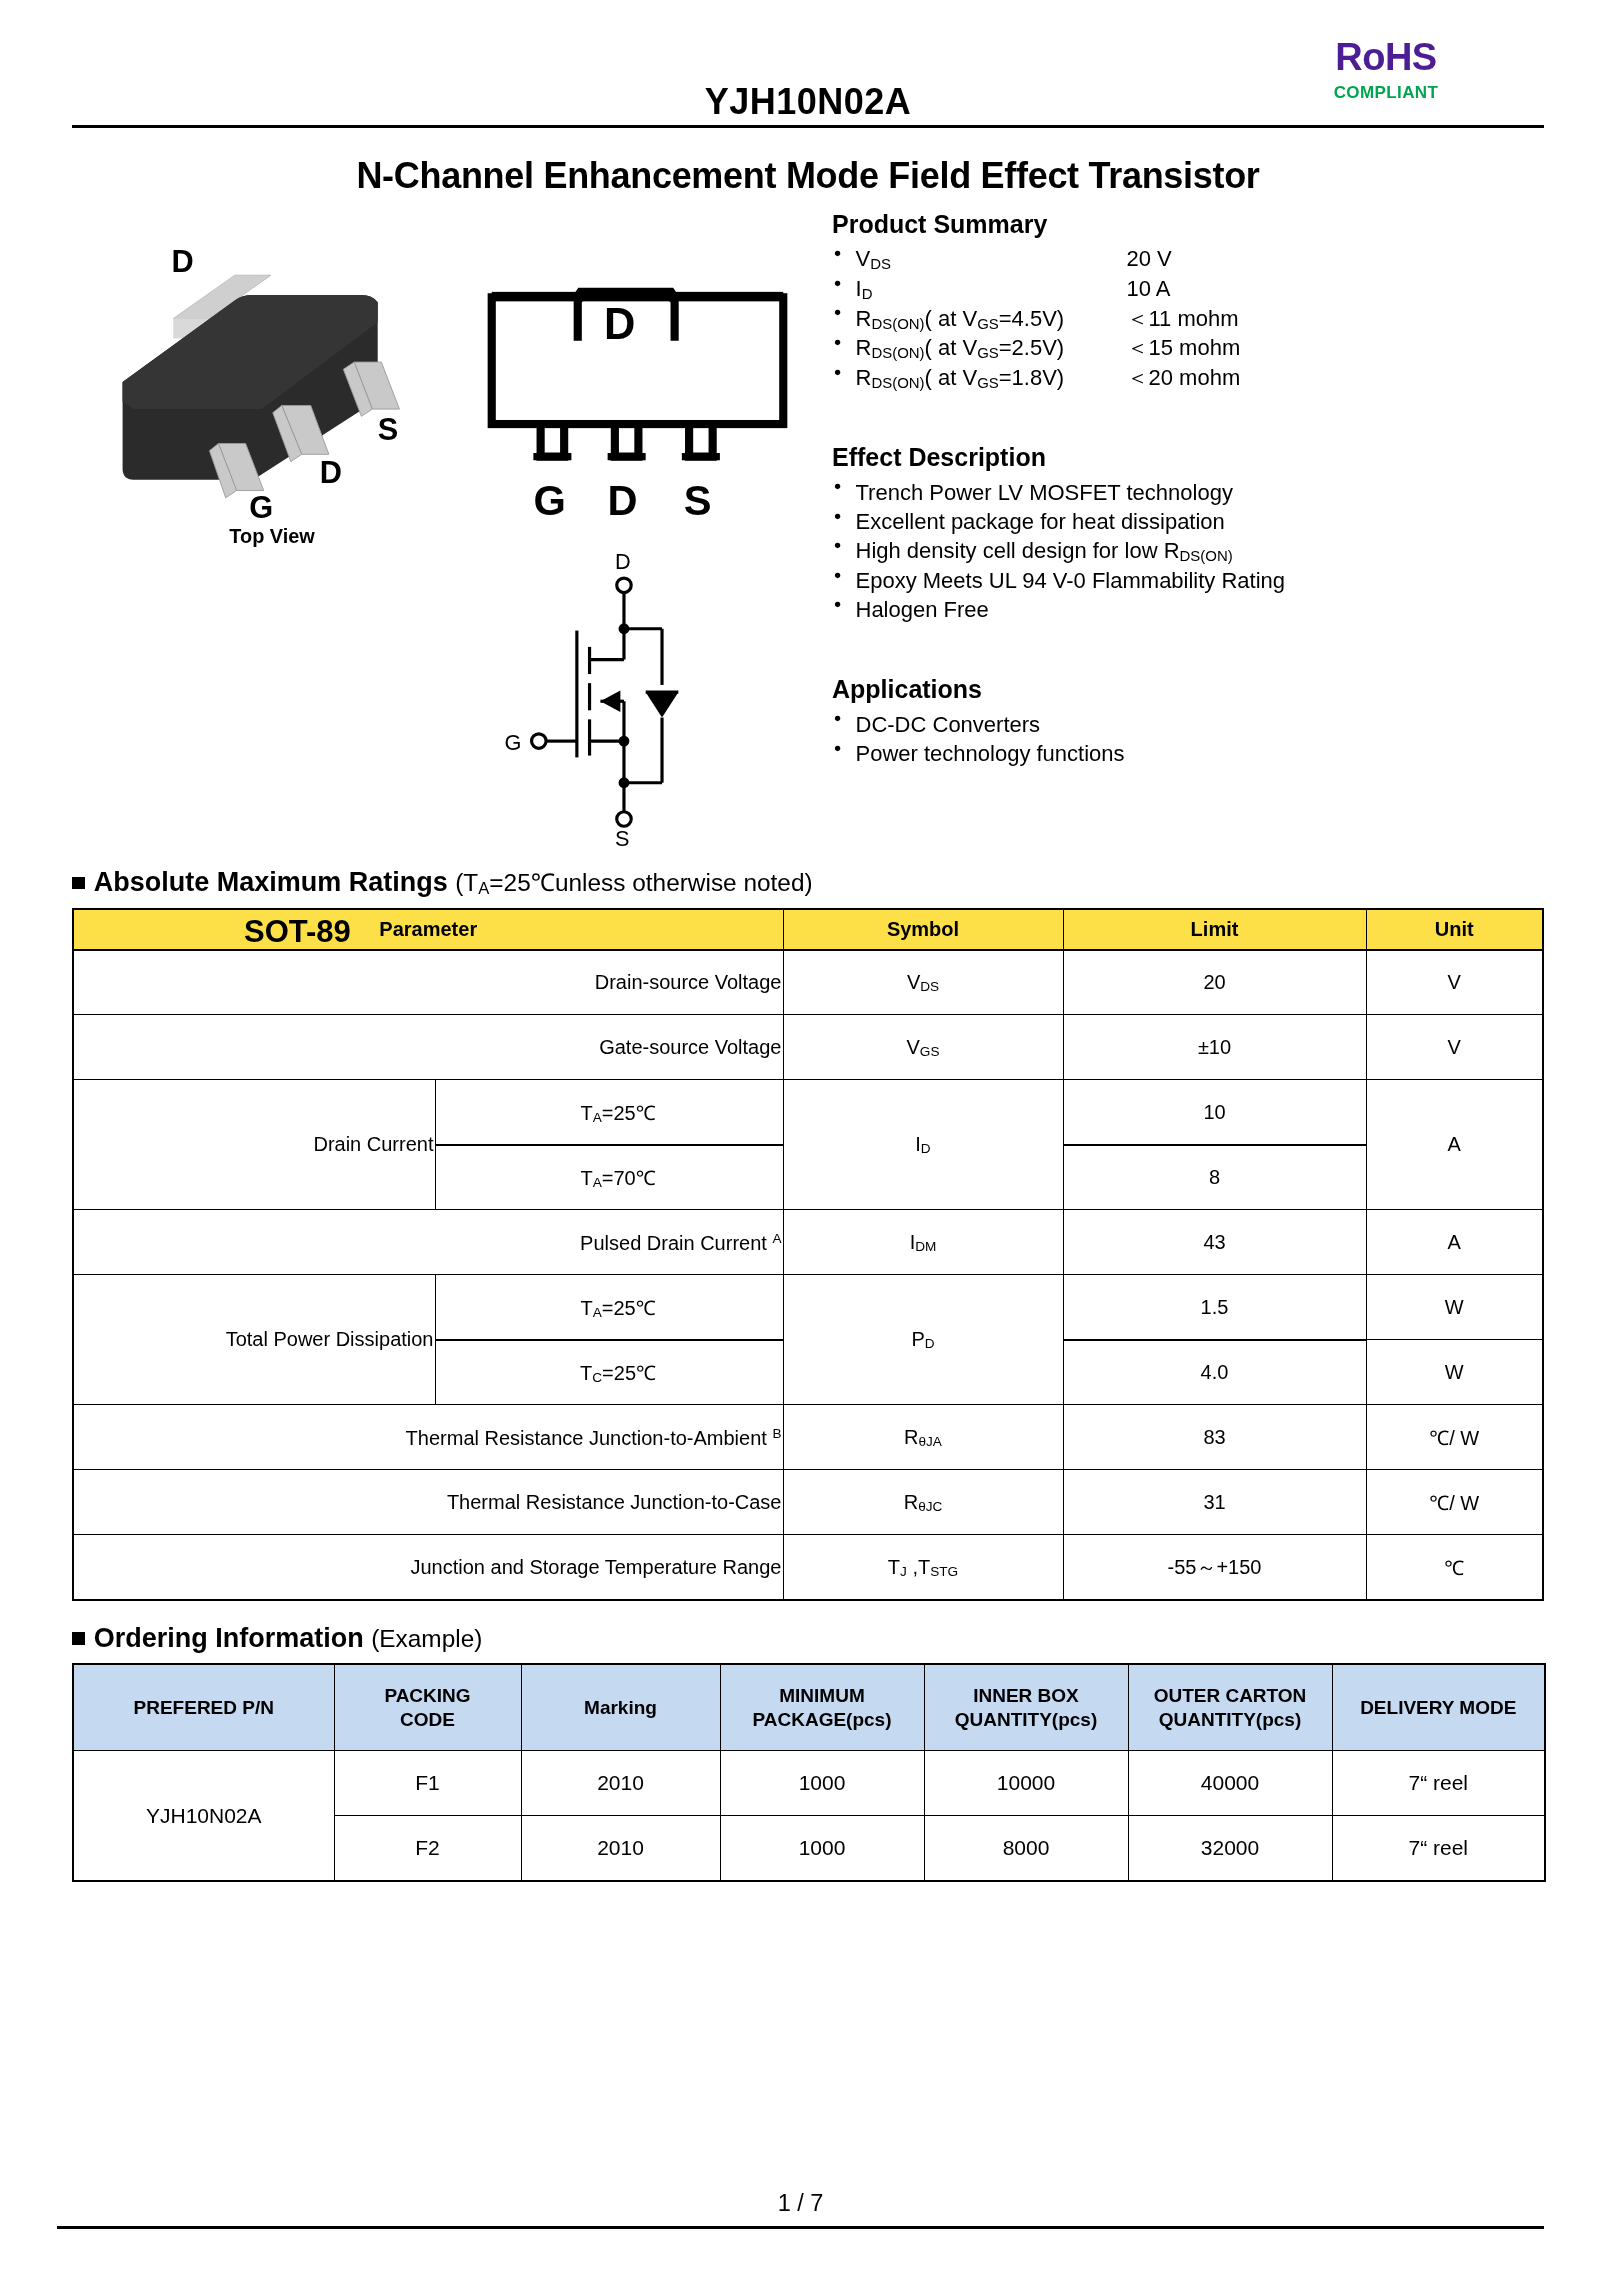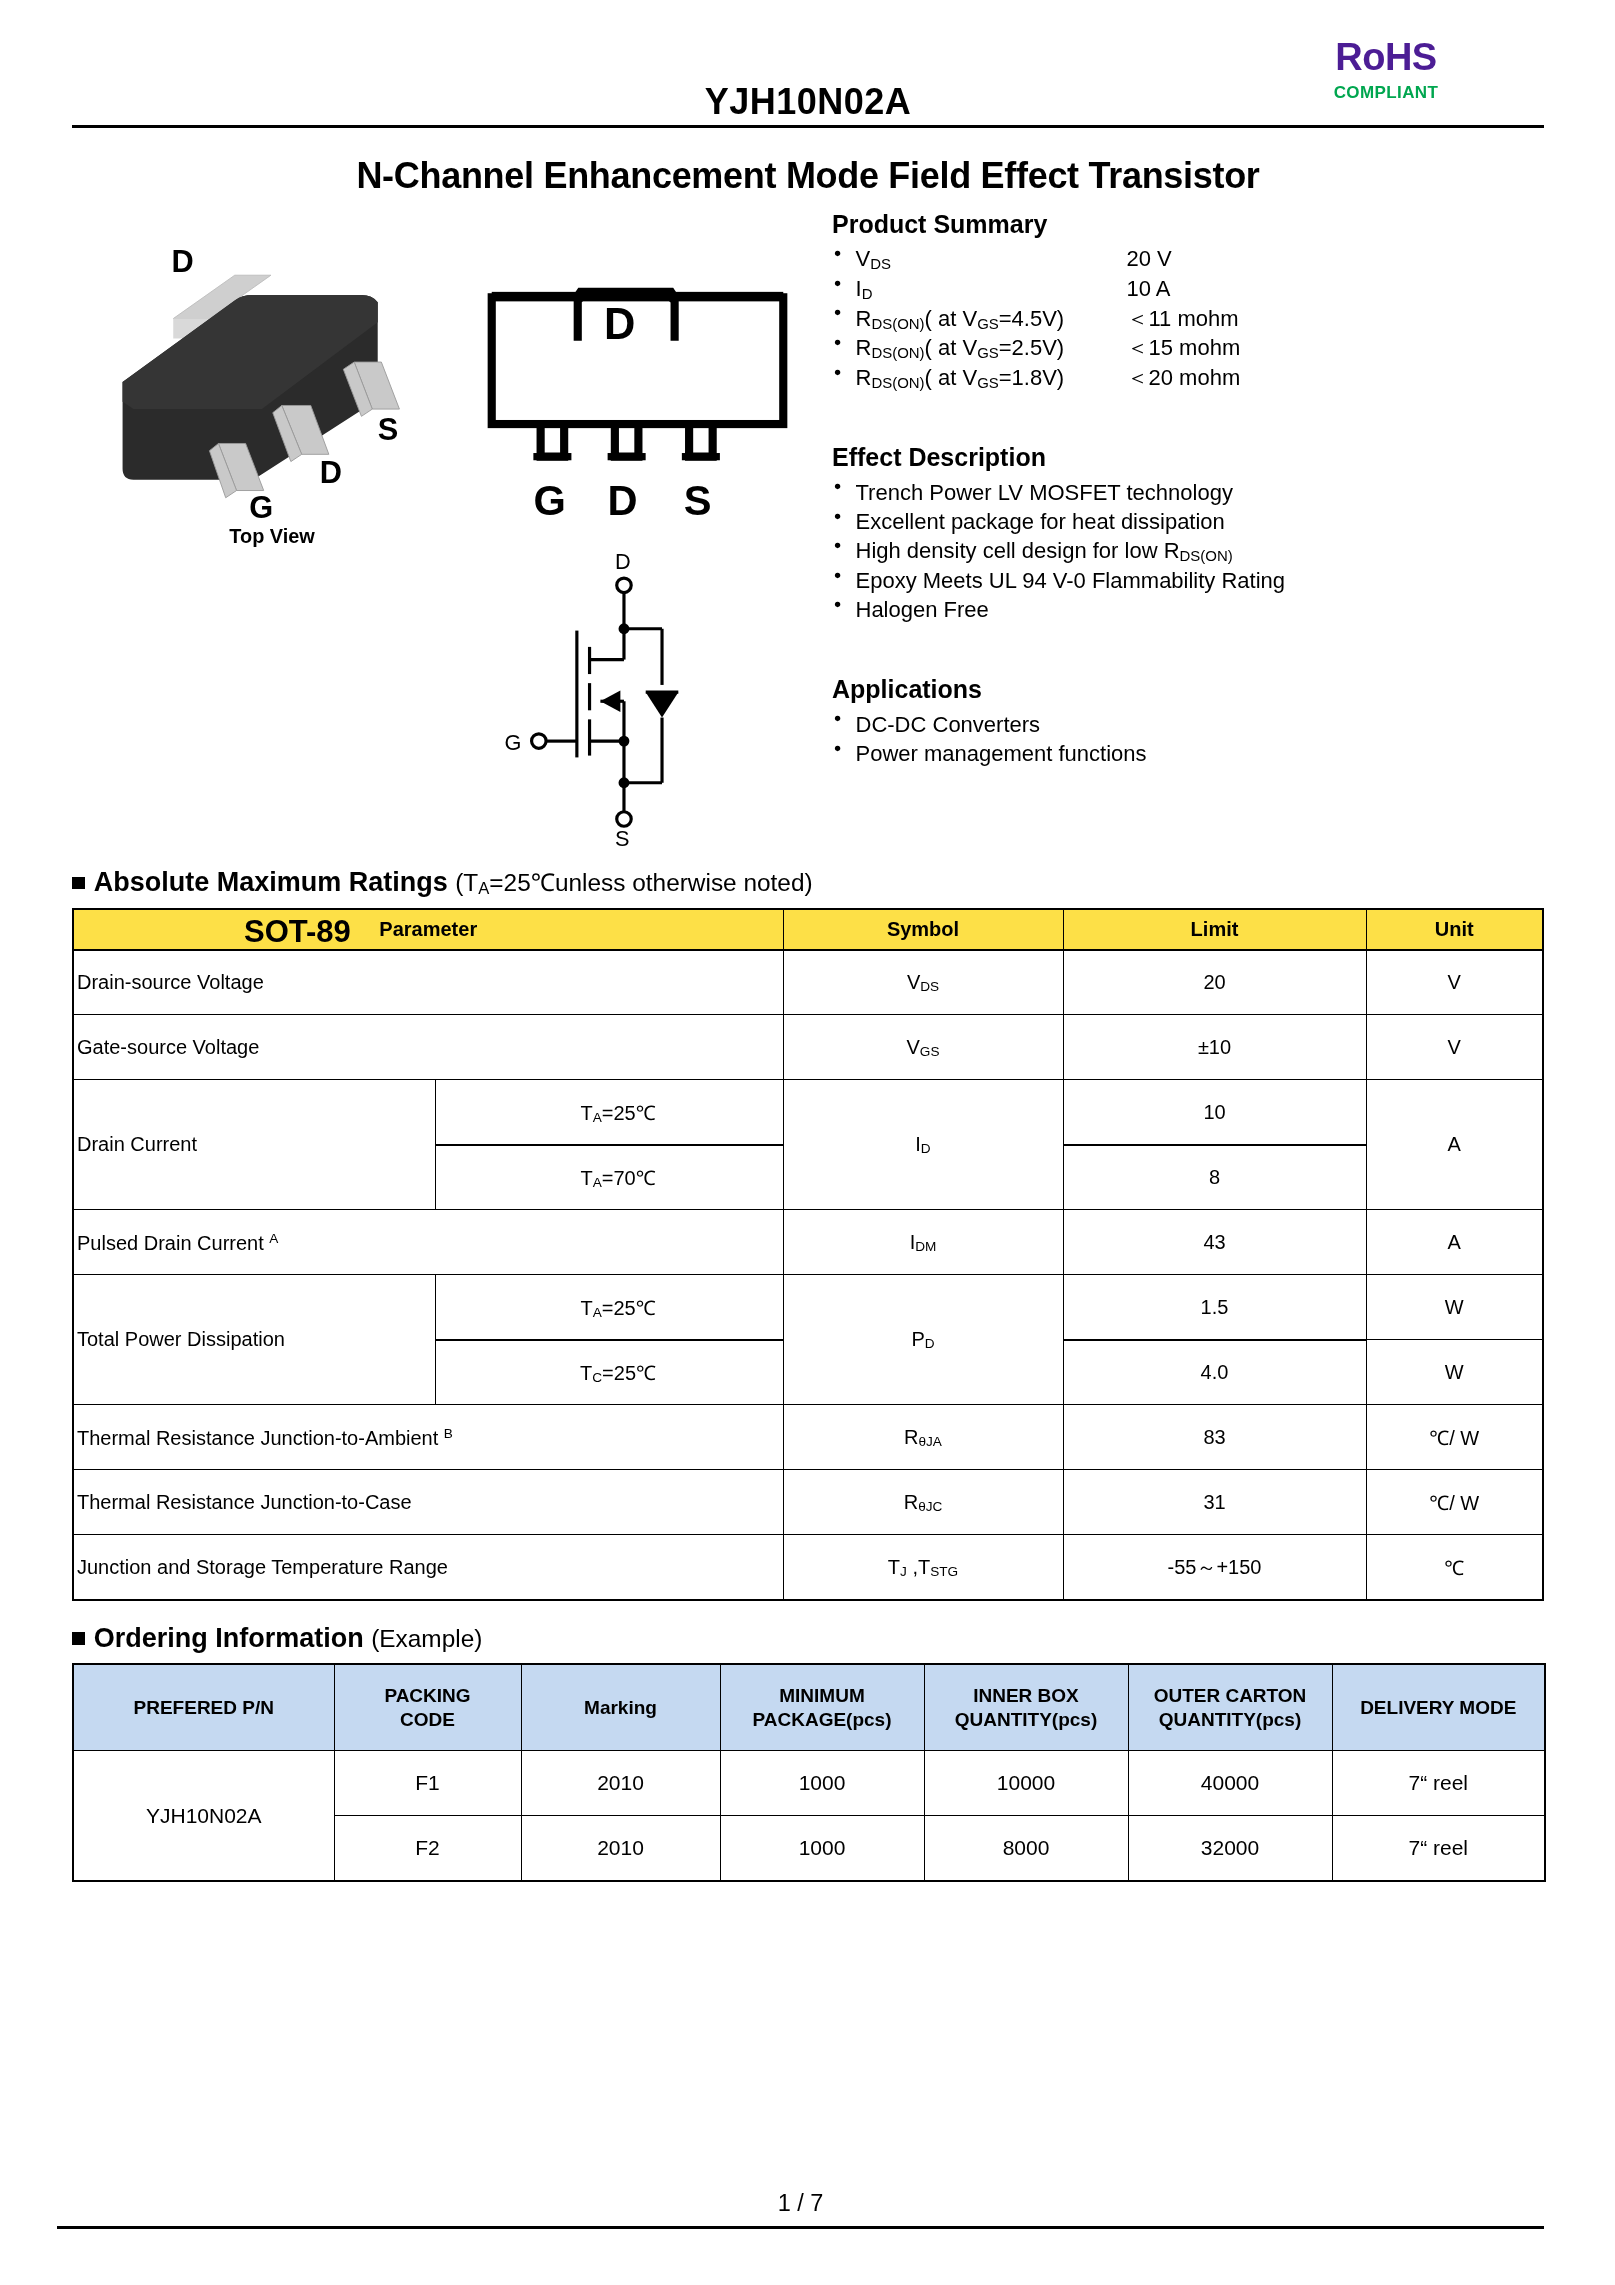--- a/index.html
+++ b/index.html
@@ -67,21 +67,21 @@
   
   table { border-collapse:collapse; width:1471px; table-layout:fixed; }
   table td, table th { border:0.9px solid #000; }
   .t-amr { margin-bottom:7.2px; }
   .t-amr { border:2.7px solid #000; }
   .t-amr th {
     background:#fde047; font-size:20px; font-weight:bold; height:41px;
     text-align:center;
   }
   .t-amr td { font-size:20px; height:65px; }
-  .t-amr td.p  { padding-left:3px; text-align:left; }
+  .t-amr td.p  { padding-left:16px; text-align:right; }
   .t-amr td.sub{ padding-left:19px; text-align:center; }
   .t-amr td.c  { text-align:center; }
   .t-amr tr.thick > td, .t-amr tr.thick > th { border-bottom:2.7px solid #000; }
   .t-amr td.tb { border-top:2.7px solid #000; }
 
   .t-ord { border:2.7px solid #000; margin-top:3.6px; }
   .t-ord th {
     background:#c5d9f1; font-size:19px; font-weight:bold; text-align:center;
     height:87px; line-height:1.25; padding:1.8px 3.6px;
   }
@@ -294,21 +294,21 @@
         <li>High density cell design for low R<sub>DS(ON)</sub></li>
         <li>Epoxy Meets UL 94 V-0 Flammability Rating</li>
         <li>Halogen Free</li>
       </ul>
 
       <div class="gap-lg"></div>
 
       <h3 class="sec">Applications</h3>
       <ul class="blist">
         <li>DC-DC Converters</li>
-        <li>Power management functions</li>
+        <li>Power technology functions</li>
       </ul>
     </div>
   </div>
 
   <div class="sec-block">
     <div class="sec-head">
       <span class="sq"></span><span>Absolute Maximum Ratings</span>
       <span class="norm">(T<sub>A</sub>=25℃unless otherwise noted)</span>
     </div>
 

